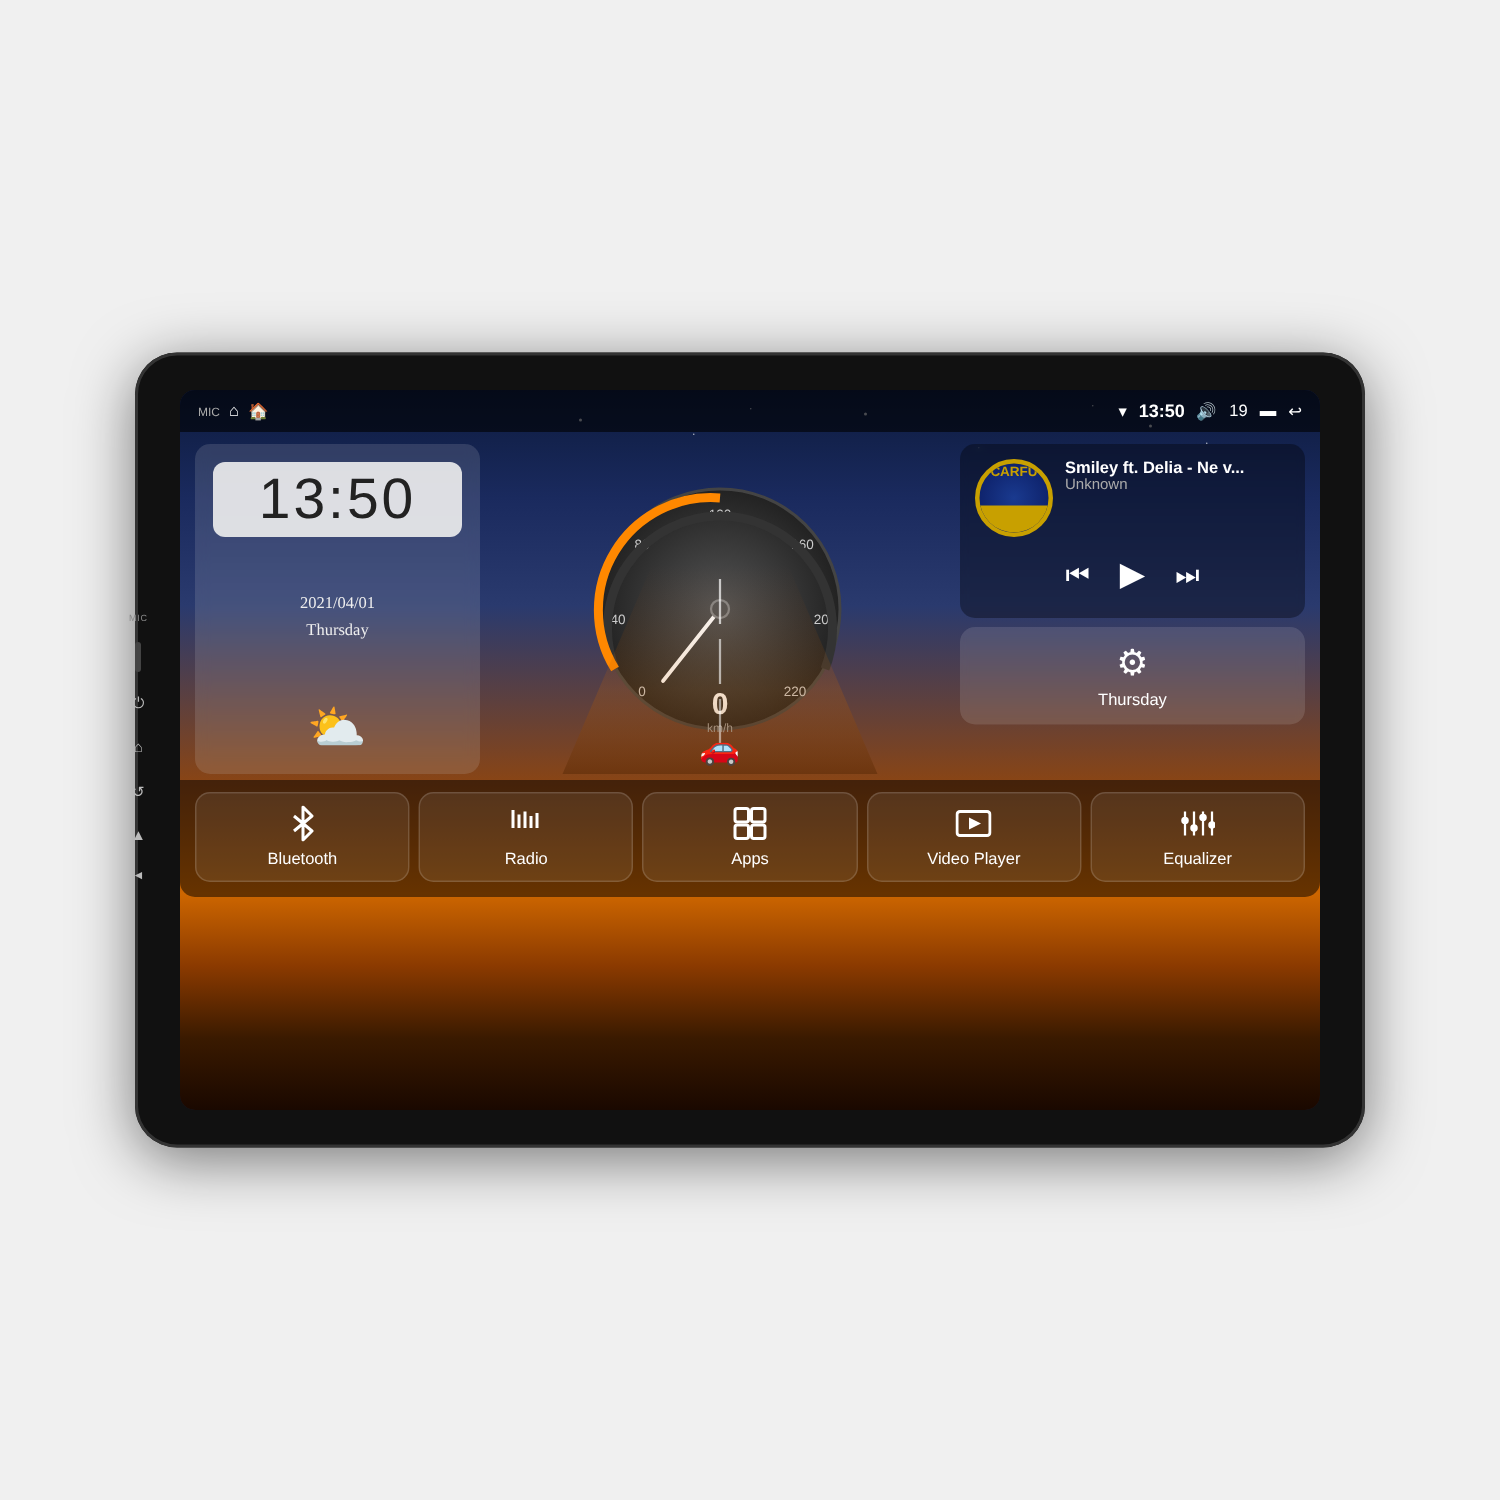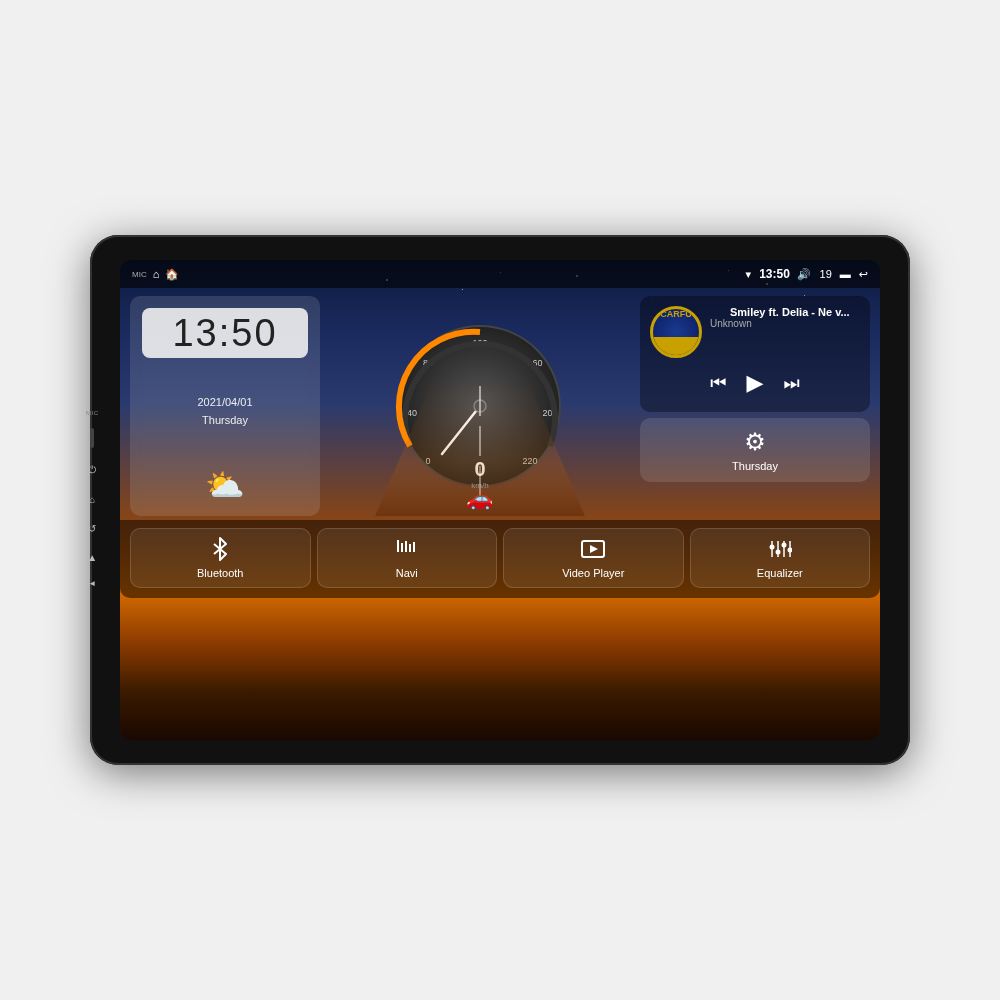--- a/index.html
+++ b/index.html
@@ -152,20 +152,21 @@
       letter-spacing: 2px;
       line-height: 1;
     }
 
     .clock-date {
       color: #eee;
       font-size: 11px;
       text-align: center;
       margin-top: 6px;
       line-height: 1.6;
+      font-family: Liberation Serif, serif;
     }
 
     .weather-icon {
       font-size: 32px;
       margin-top: 6px;
     }
 
     
     .speedo-panel {
       flex: 1;
@@ -236,21 +237,20 @@
       flex: 1;
     }
 
     .music-title {
       color: white;
       font-size: 11px;
       font-weight: bold;
       white-space: nowrap;
       overflow: hidden;
       text-overflow: ellipsis;
-      margin-left: 20px;
     }
 
     .music-artist {
       color: #aaa;
       font-size: 10px;
     }
 
     .music-controls {
       display: flex;
       align-items: center;
@@ -500,23 +500,32 @@
         </div>
 
         <div class="app-btn">
           <svg class="app-icon" width="24" height="24" viewBox="0 0 24 24">
             <rect x="2" y="3" width="2" height="12" fill="white"></rect>
             <rect x="6" y="6" width="2" height="9" fill="white"></rect>
             <rect x="10" y="4" width="2" height="11" fill="white"></rect>
             <rect x="14" y="7" width="2" height="8" fill="white"></rect>
             <rect x="18" y="5" width="2" height="10" fill="white"></rect>
           </svg>
-          <span class="app-label">Navi</span>
-        </div>
-
+          <span class="app-label">Radio</span>
+        </div>
+
+        <div class="app-btn">
+          <svg class="app-icon" width="24" height="24" viewBox="0 0 24 24">
+            <rect x="2" y="2" width="9" height="9" rx="1.5" fill="none" stroke="white" stroke-width="2"></rect>
+            <rect x="13" y="2" width="9" height="9" rx="1.5" fill="none" stroke="white" stroke-width="2"></rect>
+            <rect x="2" y="13" width="9" height="9" rx="1.5" fill="none" stroke="white" stroke-width="2"></rect>
+            <rect x="13" y="13" width="9" height="9" rx="1.5" fill="none" stroke="white" stroke-width="2"></rect>
+          </svg>
+          <span class="app-label">Apps</span>
+        </div>
 
         <div class="app-btn">
           <svg class="app-icon" width="24" height="24" viewBox="0 0 24 24">
             <rect x="1" y="4" width="22" height="16" rx="2" fill="none" stroke="white" stroke-width="2"></rect>
             <polygon points="9,8 17,12 9,16" fill="white"></polygon>
           </svg>
           <span class="app-label">Video Player</span>
         </div>
 
         <div class="app-btn">

